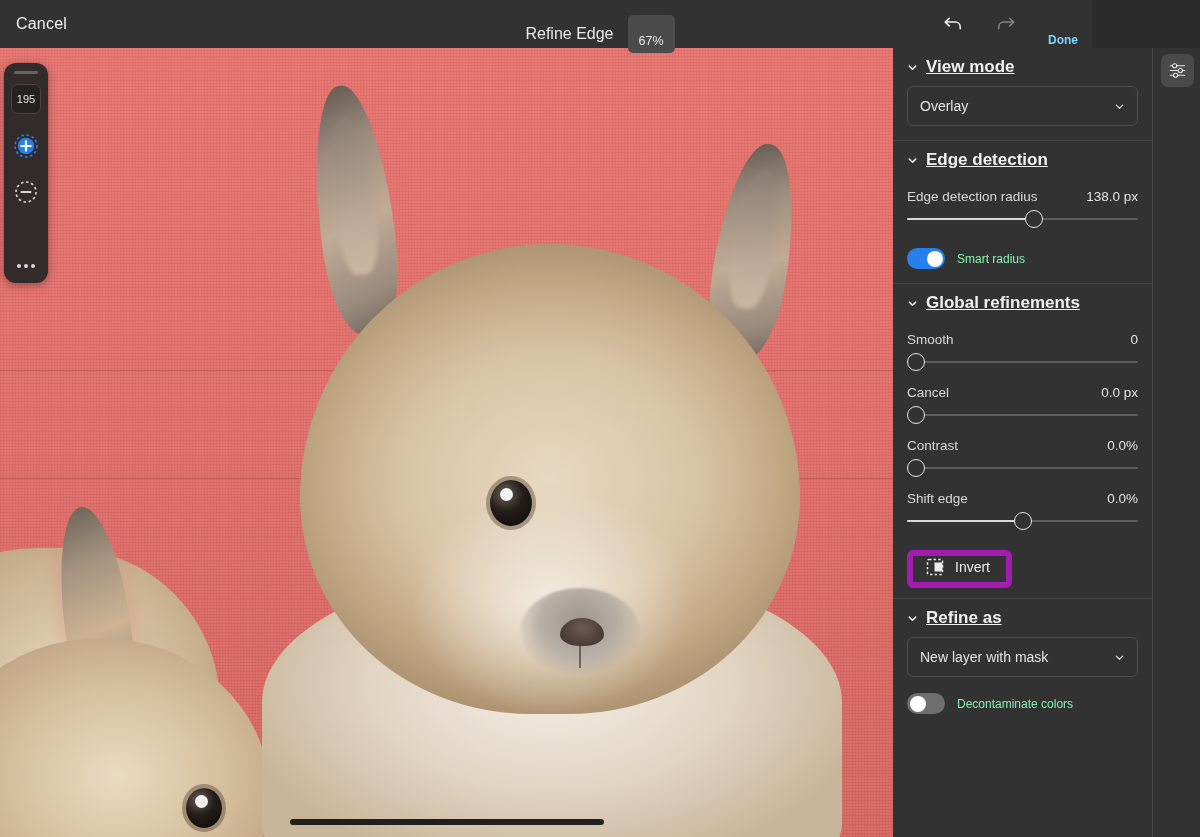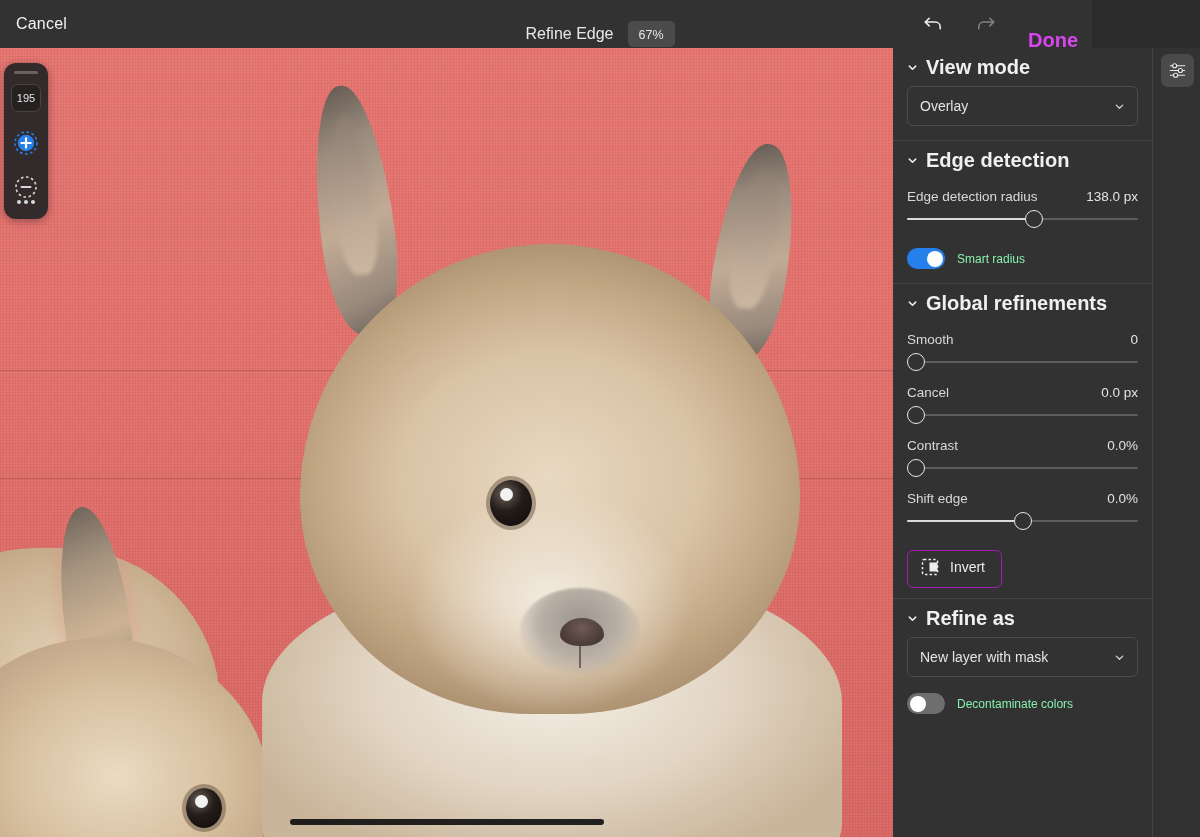--- a/index.html
+++ b/index.html
@@ -44,36 +44,36 @@
     cursor: pointer;
     white-space: nowrap;
   }
   .tb-title { color: #e8e8e8; font-size: 16px; white-space: nowrap; }
 
   .zoom-chip {
     background: #4b4b4b;
     color: #e6e6e6;
     font-size: 12.5px;
     border-radius: 5px;
-    padding: 8px 11px 5px;
+    padding: 20px 11px 5px;
     line-height: 1;
     white-space: nowrap;
   }
 
   .icon-btn {
     width: 30px; height: 30px;
     display: flex; align-items: center; justify-content: center;
     cursor: pointer;
   }
   .icon-btn svg { display: block; }
   .icon-btn.disabled { opacity: .42; cursor: default; }
 
   .done-btn {
-    color: #d946ef;
-    font-size: 20px;
+    color: #7dd3fc;
+    font-size: 12px;
     font-weight: bold;
     cursor: pointer;
     margin-left: 6px;
     white-space: nowrap;
     margin-top: 32px;
   }
 
   
   .canvas {
     position: absolute;
@@ -209,21 +209,21 @@
     border-radius: 3px;
     background: #111111;
     opacity: .92;
     z-index: 12;
   }
 
   
   .palette {
     position: absolute;
     left: 4px; top: 63px;
-    width: 44px; height: 156px;
+    width: 44px; height: 220px;
     background: #332b2b;
     border-radius: 12px;
     display: flex;
     flex-direction: column;
     align-items: center;
     z-index: 20;
     box-shadow: 0 2px 10px rgba(0,0,0,.35);
   }
   .pal-grip {
     width: 24px; height: 3px;
@@ -283,24 +283,25 @@
     background: #4a4a4a;
     display: flex; align-items: center; justify-content: center;
     cursor: pointer;
   }
 
   .sec { padding: 0 14px; }
   .sec-head {
     display: flex; align-items: center; gap: 8px;
     height: 38px;
     color: #f0f0f0;
-    font-size: 20px;
+    font-size: 17px;
     font-weight: bold;
     cursor: pointer;
     user-select: none;
+    text-decoration: underline;
   }
   .chev { width: 11px; height: 11px; flex: 0 0 11px; display: block; }
   .divider { height: 1px; background: #454545; margin: 0; }
 
   .dropdown {
     height: 40px;
     border: 1px solid #4c4c4c;
     border-radius: 6px;
     background: #323232;
     display: flex; align-items: center;
@@ -362,21 +363,21 @@
     background: #ffffff;
   }
   .toggle.on  .knb { left: 19.5px; }
   .toggle.off .knb { left: 2.5px; }
   .toggle-label { color: #86efac; font-size: 12px; white-space: nowrap; }
 
   .invert-btn {
     display: inline-flex; align-items: center; gap: 10px;
     height: 38px;
     padding: 0 16px 5px 12px;
-    border: 1px solid #a21caf;
+    border: 6px solid #a21caf;
     border-radius: 6px;
     background: #323232;
     color: #ececec;
     font-size: 14px;
     cursor: pointer;
     margin: 16px 0 10px;
   }
 </style>
 </head>
 <body>

